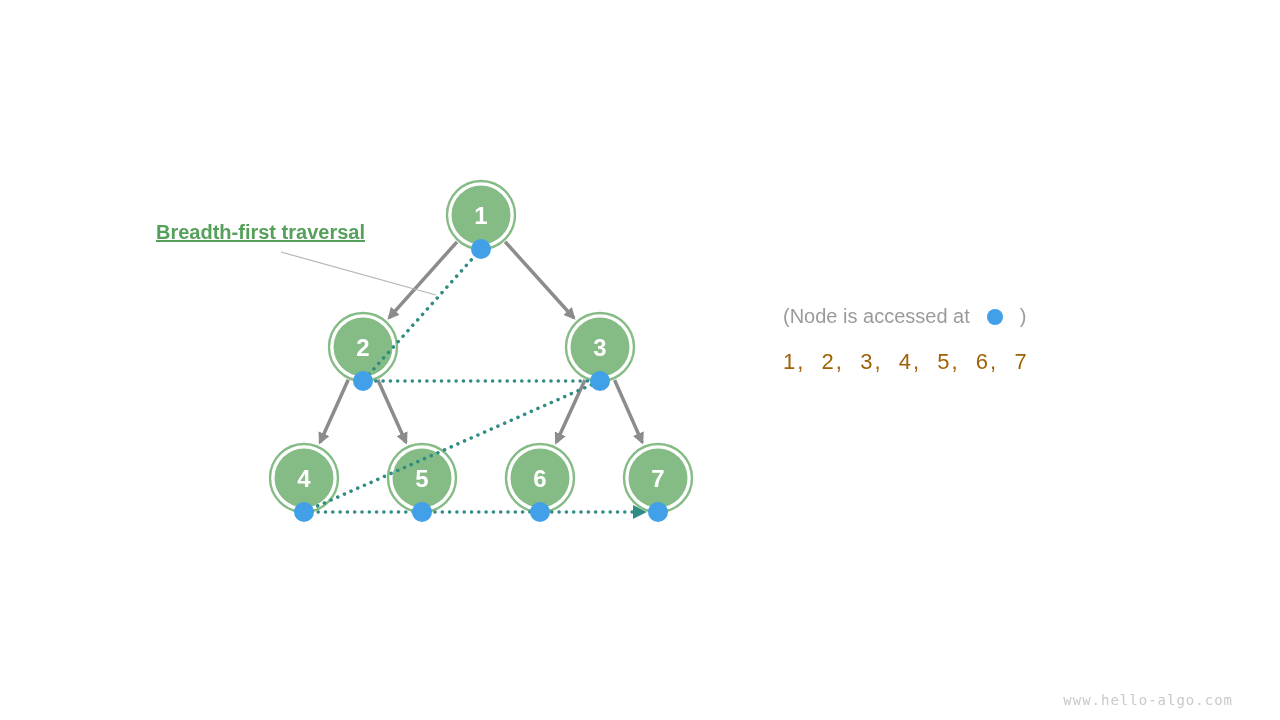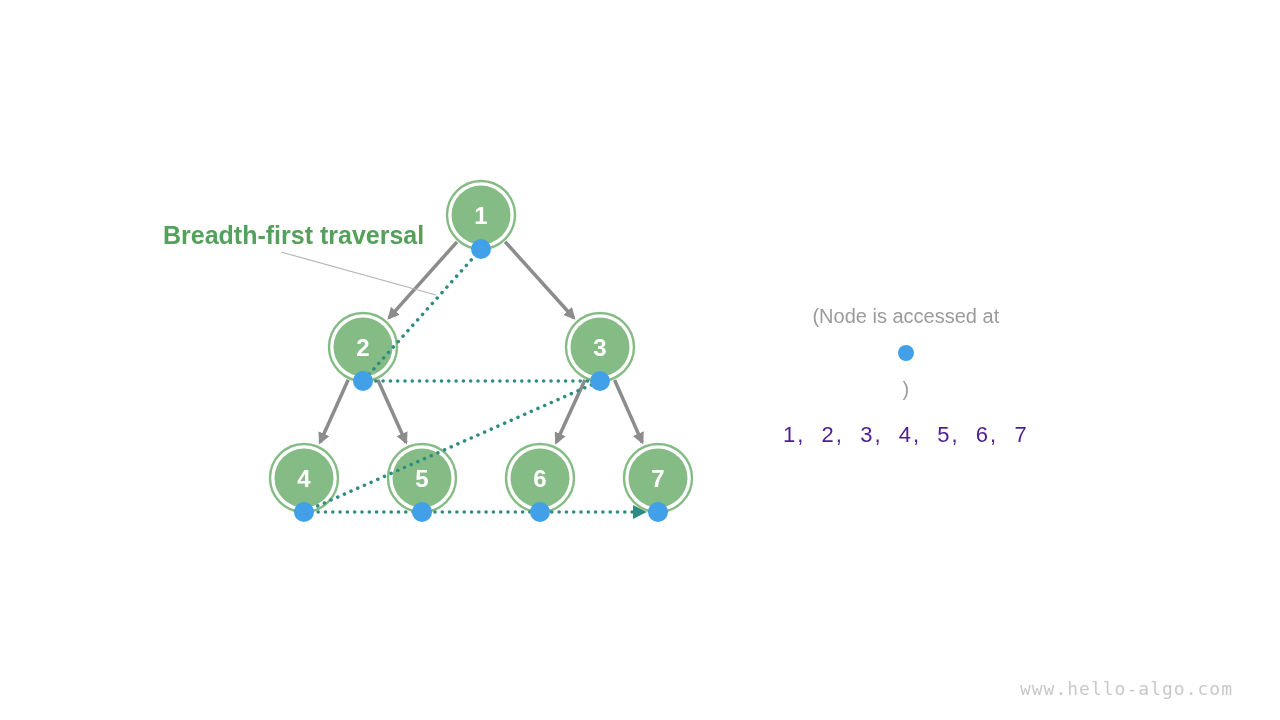--- a/index.html
+++ b/index.html
@@ -11,26 +11,27 @@
     overflow: hidden;
     font-family: "Liberation Sans", sans-serif;
   }
   #tree-svg {
     position: absolute;
     left: 0; top: 0;
     width: 1280px; height: 720px;
   }
   .bft-label {
     position: absolute;
-    left: 163px;
+    left: 156px;
     top: 221px;
-    font-size: 25px;
+    font-size: 20px;
     font-weight: bold;
     color: #55A05A;
     white-space: nowrap;
+    text-decoration: underline;
   }
   .legend {
     position: absolute;
     left: 783px;
     top: 305px;
   }
   .legend-title {
     font-size: 21px;
     font-weight: bold;
     color: #1778C8;
@@ -38,42 +39,41 @@
     white-space: nowrap;
   }
   .legend-note {
     font-size: 20px;
     color: #9B9B9B;
     display: flex;
     align-items: center;
     gap: 17px;
     margin-bottom: 21px;
     white-space: nowrap;
-    flex-direction: column;
   }
   .note-dot {
     width: 16px;
     height: 16px;
     border-radius: 50%;
     background: #41A0E8;
     display: inline-block;
     flex: 0 0 auto;
   }
   .legend-seq {
     font-size: 22px;
     color: #3E3E3E;
     white-space: pre;
     letter-spacing: 2px;
   }
   .watermark {
     position: absolute;
     right: 47px;
-    bottom: 21px;
+    bottom: 12px;
     font-family: "DejaVu Sans Mono", monospace;
-    font-size: 18px;
+    font-size: 14px;
     color: #C9C9C9;
     letter-spacing: 1px;
   }
 </style>
 </head>
 <body>
 
 <div class="stage">
 
   <svg id="tree-svg" viewBox="0 0 1280 720">
@@ -138,18 +138,18 @@
     </svg>
 
   <div class="bft-label" style="color: rgb(85, 160, 90);">Breadth-first traversal</div>
 
   <div class="legend">
     <div class="legend-note" style="color: rgb(155, 155, 155);">
       <span>(Node is accessed at</span>
       <span class="note-dot" style="background: rgb(65, 160, 232);"></span>
       <span>)</span>
     </div>
-    <div class="legend-seq" style="color: #4c1d95;">1,  2,  3,  4,  5,  6,  7</div>
+    <div class="legend-seq" style="color: #a16207;">1,  2,  3,  4,  5,  6,  7</div>
   </div>
 
   <div class="watermark" style="color: rgb(201, 201, 201);">www.hello-algo.com</div>
 
 </div>
 
 </body></html>

